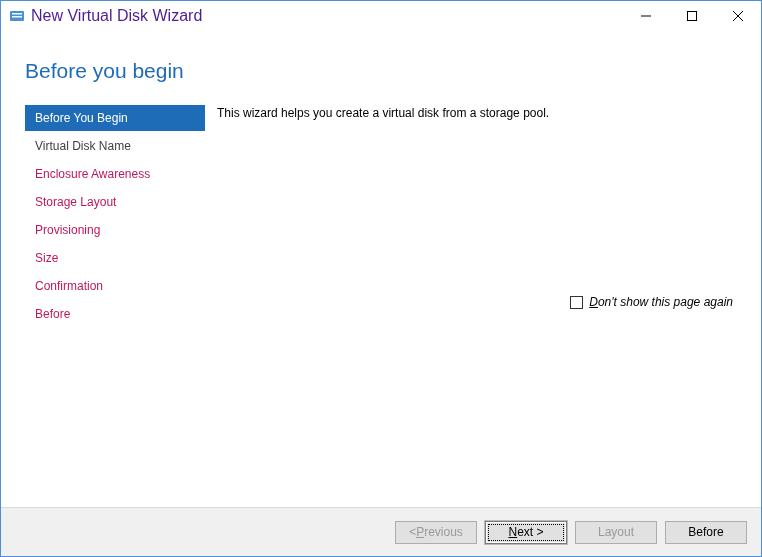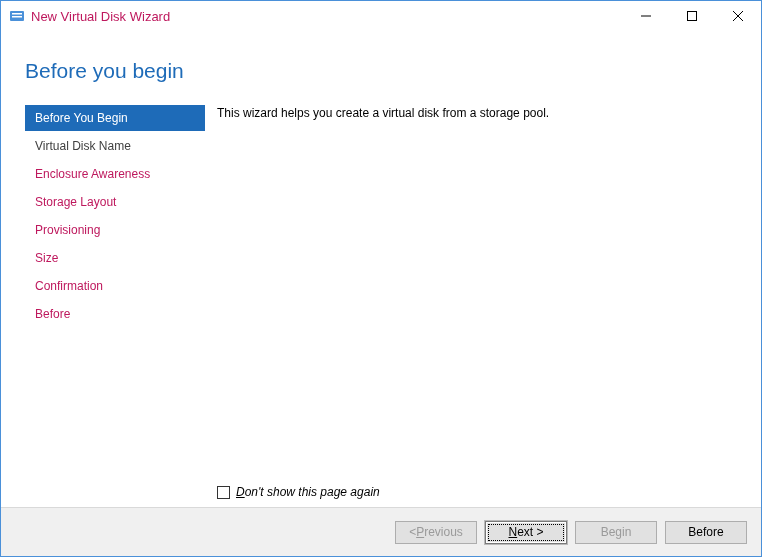--- a/index.html
+++ b/index.html
@@ -27,22 +27,22 @@
     align-items: center;
     padding: 0 0 0 8px;
     background: #fff;
   }
   .titlebar .icon {
     width: 16px; height: 16px;
     margin-right: 6px;
     display: flex; align-items: center; justify-content: center;
   }
   .titlebar .title {
-    font-size: 13px;
-    color: #be185d;
+    font-size: 16px;
+    color: #4c1d95;
     flex: 1;
   }
   .win-controls { display: flex; }
   .win-btn {
     width: 46px; height: 30px;
     display: flex; align-items: center; justify-content: center;
     font-size: 13px;
     color: #000;
     cursor: default;
   }
@@ -90,21 +90,21 @@
     color: #be185d;
     cursor: default;
   }
 
   .content {
     flex: 1;
     padding: 6px 4px 0 12px;
     font-size: 12px;
     color: #000;
     display: flex;
-    flex-direction: column;
+    flex-direction: row;
   }
   .content p {
     margin: 0 0 14px 0;
     line-height: 17px;
   }
   .content .filler { flex: 1; }
 
   .checkbox-line {
     display: flex;
     align-items: center;
@@ -224,18 +224,18 @@
     <div class="footer">
       <div class="btn disabled">
         <span>&lt; </span>
           <span class="ul">P</span>
           <span>revious</span>
       </div>
       <div class="btn default">
         <span class="ul">N</span>
           <span>ext &gt;</span>
       </div>
-      <div class="btn disabled">Begin</div>
+      <div class="btn disabled">Layout</div>
       <div class="btn">Before</div>
     </div>
 
   </div>
 </div>
 
 </body></html>

